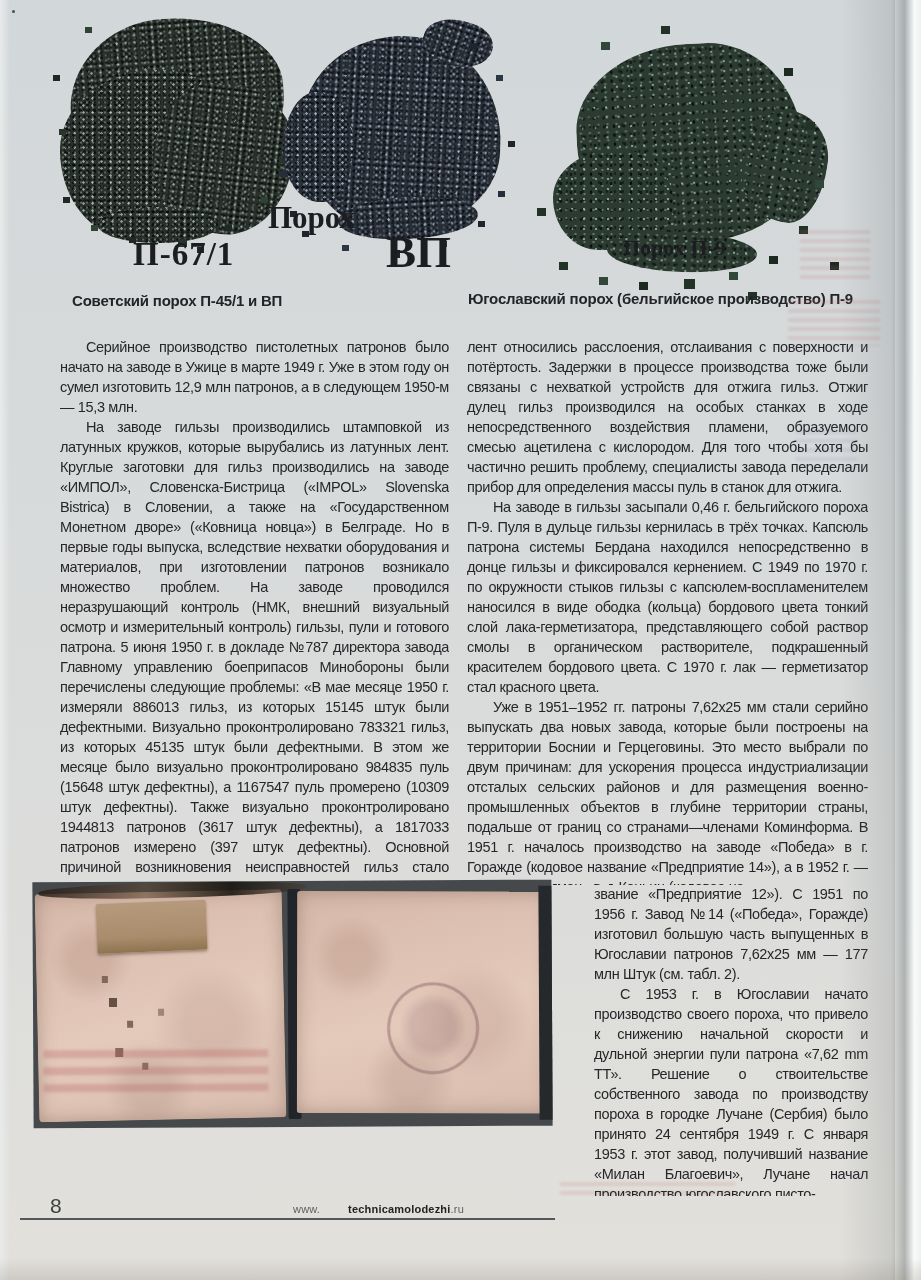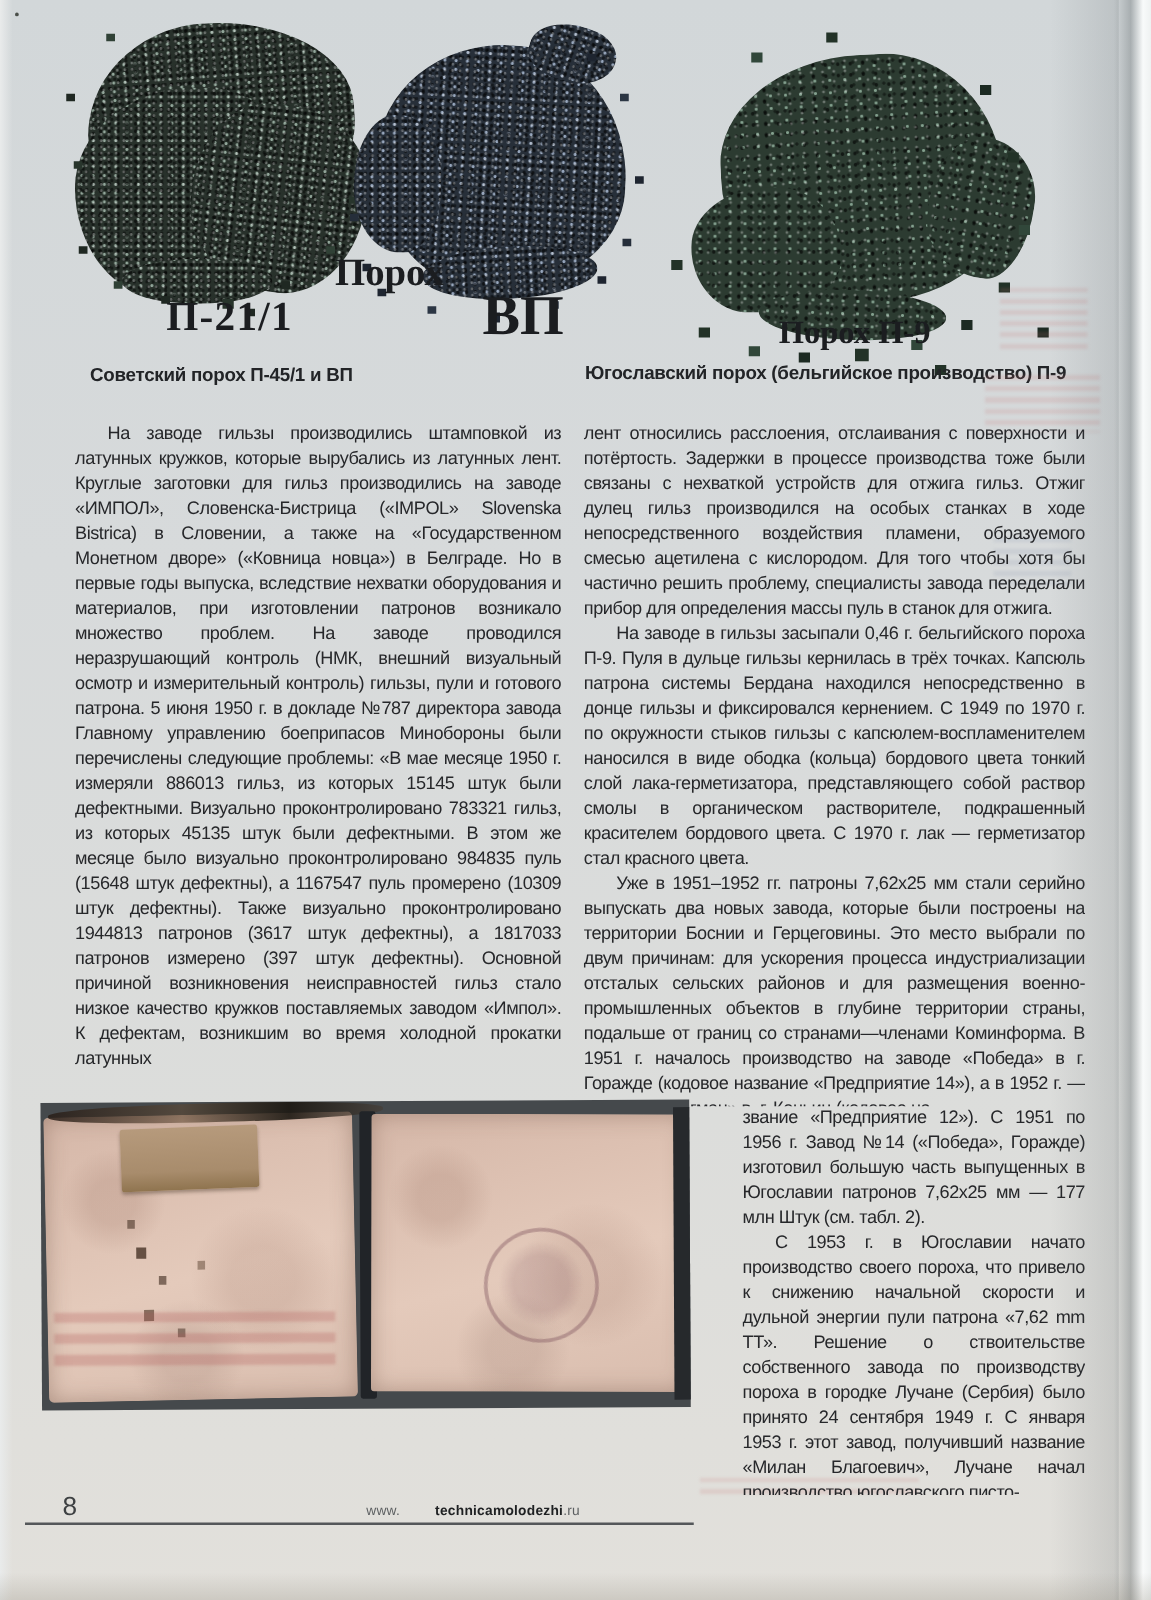--- a/index.html
+++ b/index.html
@@ -120,33 +120,34 @@
   </div>
   <div class="pile pile3 p3" style="left:545px;top:32px;width:295px;height:265px;">
     <div class="blob b1"></div>
     <div class="blob b2"></div>
     <div class="blob b3"></div>
     <div class="blob b4"></div>
     <div class="specks"></div>
   </div>
 
   <div class="lbl" style="left:268px;top:200px;font-size:31px;">Порох</div>
-  <div class="lbl" style="left:133px;top:236px;font-size:33px;letter-spacing:1px;">П-21/1</div>
+  <div class="lbl" style="left:133px;top:236px;font-size:33px;letter-spacing:1px;">П-67/1</div>
   <div class="lbl" style="left:386px;top:226px;font-size:45px;">ВП</div>
-  <div class="lbl" style="left:623px;top:251px;font-size:26px;">Порох П-9</div>
+  <div class="lbl" style="left:623px;top:235px;font-size:22px;">Порох П-9</div>
 
   <div class="colhead" style="left:72px;top:292px;">Советский порох П-45/1 и ВП</div>
   <div class="colhead" style="left:468px;top:290px;">Югославский порох (бельгийское производство) П-9</div>
 
   <div class="ghost" style="left:800px;top:230px;width:70px;height:50px;"></div>
   <div class="ghost" style="left:788px;top:300px;width:92px;height:46px;"></div>
   <div class="ghost blue" style="left:795px;top:430px;width:62px;height:38px;"></div>
   <div class="ghost" style="left:560px;top:1182px;width:175px;height:15px;"></div>
 
   <div class="col" style="left:60px;top:337px;width:389px;height:548px;">
+    <p class="ind">Серийное производство пистолетных патронов было начато на заводе в Ужице в марте 1949 г. Уже в этом году он сумел изготовить 12,9 млн патронов, а в следующем 1950-м — 15,3 млн.</p>
     <p class="ind">На заводе гильзы производились штамповкой из латунных кружков, которые вырубались из латунных лент. Круглые заготовки для гильз производились на заводе «ИМПОЛ», Словенска-Бистрица («IMPOL» Slovenska Bistrica) в Словении, а также на «Государственном Монетном дворе» («Ковница новца») в Белграде. Но в первые годы выпуска, вследствие нехватки оборудования и материалов, при изготовлении патронов возникало множество проблем. На заводе проводился неразрушающий контроль (НМК, внешний визуальный осмотр и измерительный контроль) гильзы, пули и готового патрона. 5 июня 1950 г. в докладе №787 директора завода Главному управлению боеприпасов Минобороны были перечислены следующие проблемы: «В мае месяце 1950 г. измеряли 886013 гильз, из которых 15145 штук были дефектными. Визуально проконтролировано 783321 гильз, из которых 45135 штук были дефектными. В этом же месяце было визуально проконтролировано 984835 пуль (15648 штук дефектны), а 1167547 пуль промерено (10309 штук дефектны). Также визуально проконтролировано 1944813 патронов (3617 штук дефектны), а 1817033 патронов измерено (397 штук дефектны). Основной причиной возникновения неисправностей гильз стало низкое качество кружков поставляемых заводом «Импол». К дефектам, возникшим во время холодной прокатки латунных</p>
   </div>
   <div class="col" style="left:467px;top:337px;width:401px;height:548px;">
     <p>лент относились расслоения, отслаивания с поверхности и потёртость. Задержки в процессе производства тоже были связаны с нехваткой устройств для отжига гильз. Отжиг дулец гильз производился на особых станках в ходе непосредственного воздействия пламени, образуемого смесью ацетилена с кислородом. Для того чтобы хотя бы частично решить проблему, специалисты завода переделали прибор для определения массы пуль в станок для отжига.</p>
     <p class="ind">На заводе в гильзы засыпали 0,46 г. бельгийского пороха П-9. Пуля в дульце гильзы кернилась в трёх точках. Капсюль патрона системы Бердана находился непосредственно в донце гильзы и фиксировался кернением. С 1949 по 1970 г. по окружности стыков гильзы с капсюлем-воспламенителем наносился в виде ободка (кольца) бордового цвета тонкий слой лака-герметизатора, представляющего собой раствор смолы в органическом растворителе, подкрашенный красителем бордового цвета. С 1970 г. лак — герметизатор стал красного цвета.</p>
     <p class="ind">Уже в 1951–1952 гг. патроны 7,62х25 мм стали серийно выпускать два новых завода, которые были построены на территории Боснии и Герцеговины. Это место выбрали по двум причинам: для ускорения процесса индустриализации отсталых сельских районов и для размещения военно-промышленных объектов в глубине территории страны, подальше от границ со странами—членами Коминформа. В 1951 г. началось производство на заводе «Победа» в г. Горажде (кодовое название «Предприятие 14»), а в 1952 г. — на заводе «Игман» в. г. Коньиц (кодовое на-</p>
   </div>
   <div class="col" style="left:594px;top:884px;width:274px;height:312px;">
     <p>звание «Предприятие 12»). С 1951 по 1956 г. Завод №14 («Победа», Горажде) изготовил большую часть выпущенных в Югославии патронов 7,62х25 мм — 177 млн Штук (см. табл. 2).</p>
     <p class="ind">С 1953 г. в Югославии начато производство своего пороха, что привело к снижению начальной скорости и дульной энергии пули патрона «7,62 mm ТТ». Решение о ствоительстве собственного завода по производству пороха в городке Лучане (Сербия) было принято 24 сентября 1949 г. С января 1953 г. этот завод, получивший название «Милан Благоевич», Лучане начал производство югославского писто-</p>

